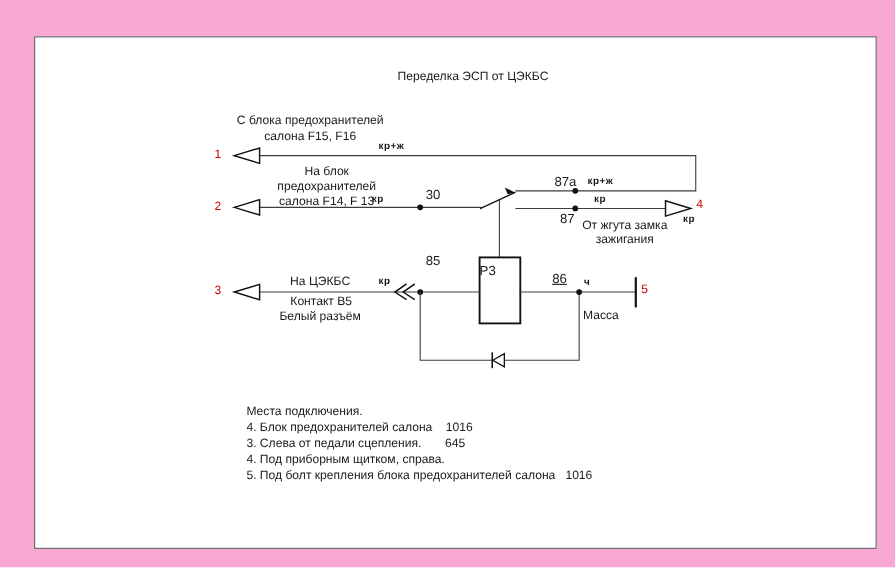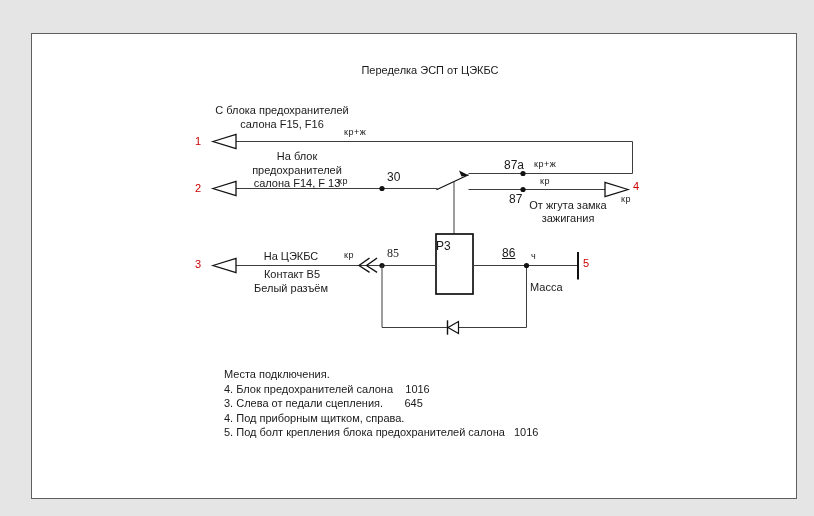--- a/index.html
+++ b/index.html
@@ -1,22 +1,22 @@
 <!DOCTYPE html>
 <html><head>
 <meta charset="utf-8">
 <style>
   * { margin:0; padding:0; box-sizing:border-box; }
   html,body { width:814px; height:516px; background:#ffffff; font-family:"Liberation Sans",sans-serif; }
-  .page { position:relative; width:814px; height:516px; background:#e5e5e5; overflow:hidden; }
+  .page { position:relative; width:814px; height:516px; background:#f9a8d4; overflow:hidden; }
   .frame { position:absolute; left:31px; top:33px; width:766px; height:466px; border:1px solid #5f5f5f; background:#fff; }
   svg.schematic { position:absolute; left:0; top:0; width:814px; height:516px; }
   .lbl { position:absolute; font-size:11px; color:#1a1a1a; line-height:13.5px; white-space:nowrap; }
   .center { text-align:center; white-space:normal; }
-  .wire-lbl { position:absolute; font-size:9px; font-weight:normal; color:#1a1a1a; letter-spacing:0.5px; white-space:nowrap; }
+  .wire-lbl { position:absolute; font-size:9px; font-weight:bold; color:#1a1a1a; letter-spacing:0.5px; white-space:nowrap; }
   .contact { position:absolute; font-size:12px; color:#1a1a1a; white-space:nowrap; }
   .rednum { position:absolute; font-size:11px; color:#cc0000; white-space:nowrap; }
   .title { position:absolute; left:352px; top:64px; width:156px; text-align:center; font-size:11px; color:#1a1a1a; }
   .relay-lbl { position:absolute; left:436px; top:239px; width:37px; text-align:left; font-size:12px; color:#1a1a1a; }
   .notes { position:absolute; left:212px; top:367px; font-size:11px; color:#1a1a1a; }
   .notes div { line-height:14.6px; white-space:pre;padding-left:12px; }
 </style>
 </head>
 <body>
 
@@ -108,21 +108,21 @@
   <div class="wire-lbl" style="left:621px; top:194px;">кр</div>
   <div class="lbl center" style="left:512px; top:199px; width:112px; line-height:13px;">
     <div>От жгута замка</div>
     <div>зажигания</div>
   </div>
 
   <div class="lbl center" style="left:241px; top:250px; width:100px;">На ЦЭКБС</div>
   <div class="lbl center" style="left:242px; top:268px; width:100px;">Контакт В5</div>
   <div class="lbl center" style="left:241px; top:282px; width:100px;">Белый разъём</div>
   <div class="wire-lbl" style="left:344px; top:250px;">кр</div>
-  <div class="contact" style="left:387px; top:246px;font-family:Liberation Serif, serif;">85</div>
+  <div class="contact" style="left:387px; top:230px;">85</div>
 
   <div class="relay-lbl">Р3</div>
 
   <div class="contact" style="left:502px; top:246px;text-decoration:underline;">86</div>
   <div class="wire-lbl" style="left:531px; top:251px;">ч</div>
   <div class="lbl" style="left:530px; top:281px;">Масса</div>
 
   <div class="notes">
     <div>Места подключения.</div>
     <div>4. Блок предохранителей салона    1016</div>

